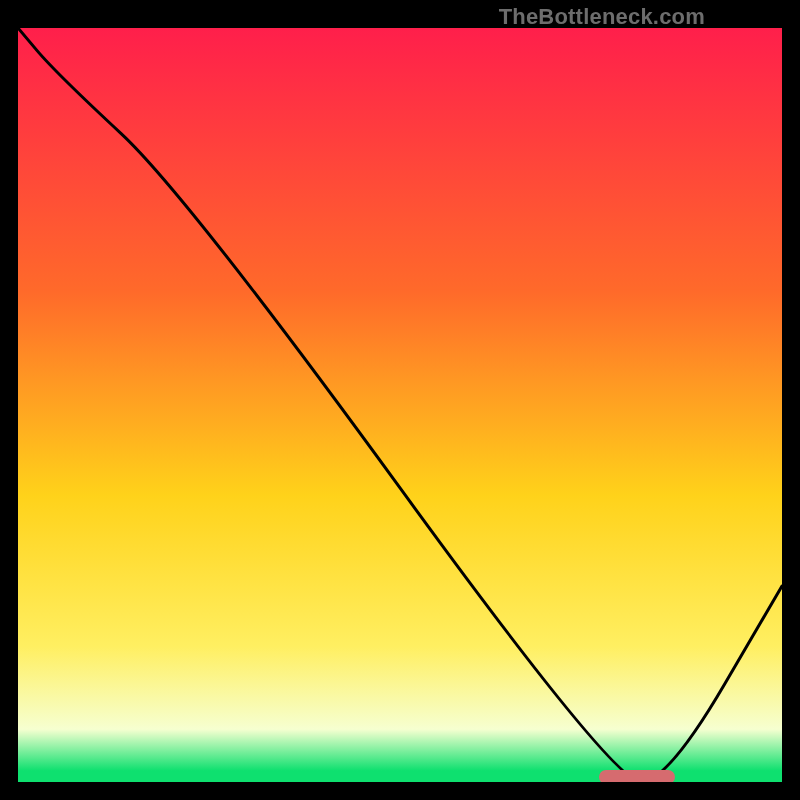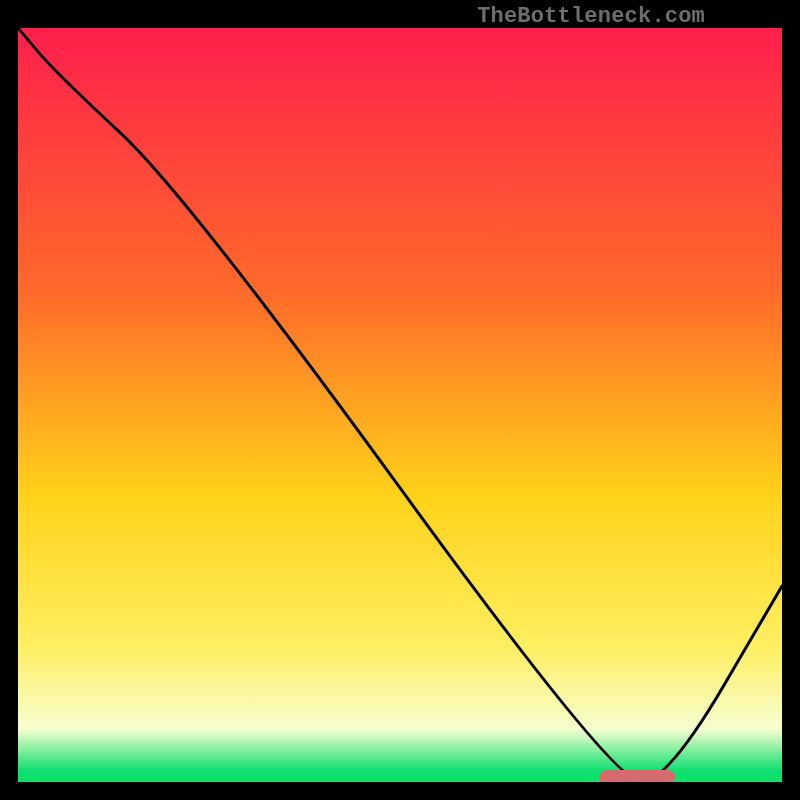--- a/index.html
+++ b/index.html
@@ -9,21 +9,20 @@
     height: 800px;
     background: #000;
     font-family: Arial, Helvetica, sans-serif;
     overflow: hidden;
   }
   .frame {
     position: relative;
     width: 719px;
     height: 800px;
     background: #000;
-    font-family: Liberation Mono, monospace;
   }
   .watermark {
     position: absolute;
     top: 4px;
     right: 14px;
     color: #6d6d6d;
     font-size: 22px;
     font-weight: 600;
     letter-spacing: 0.2px;
     z-index: 4;

